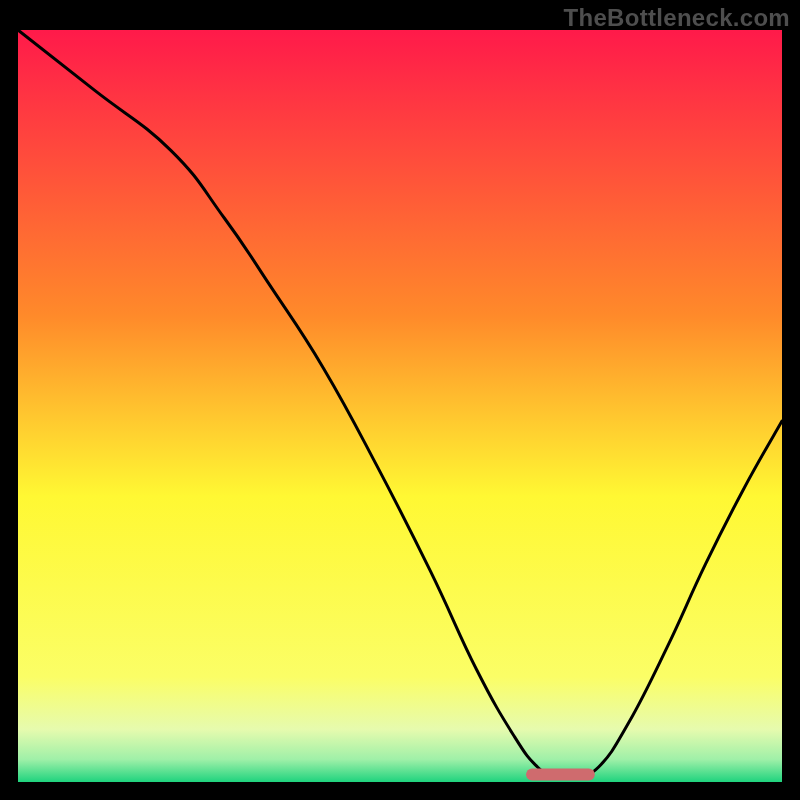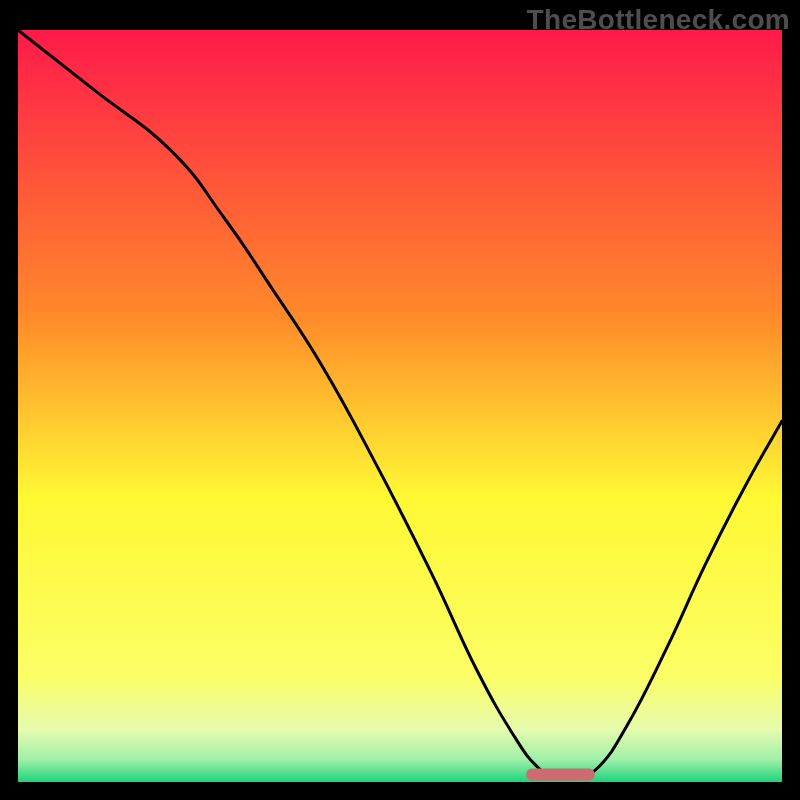--- a/index.html
+++ b/index.html
@@ -15,21 +15,21 @@
     position: relative;
     width: 800px;
     height: 800px;
     background: #000;
   }
   .watermark {
     position: absolute;
     top: 4px;
     right: 10px;
     color: #4e4e4e;
-    font-size: 28px;
+    font-size: 24px;
     font-weight: 600;
     letter-spacing: 0.3px;
     z-index: 10;
     user-select: none;
   }
   .plot-area {
     position: absolute;
     left: 18px;
     top: 30px;
     width: 764px;

